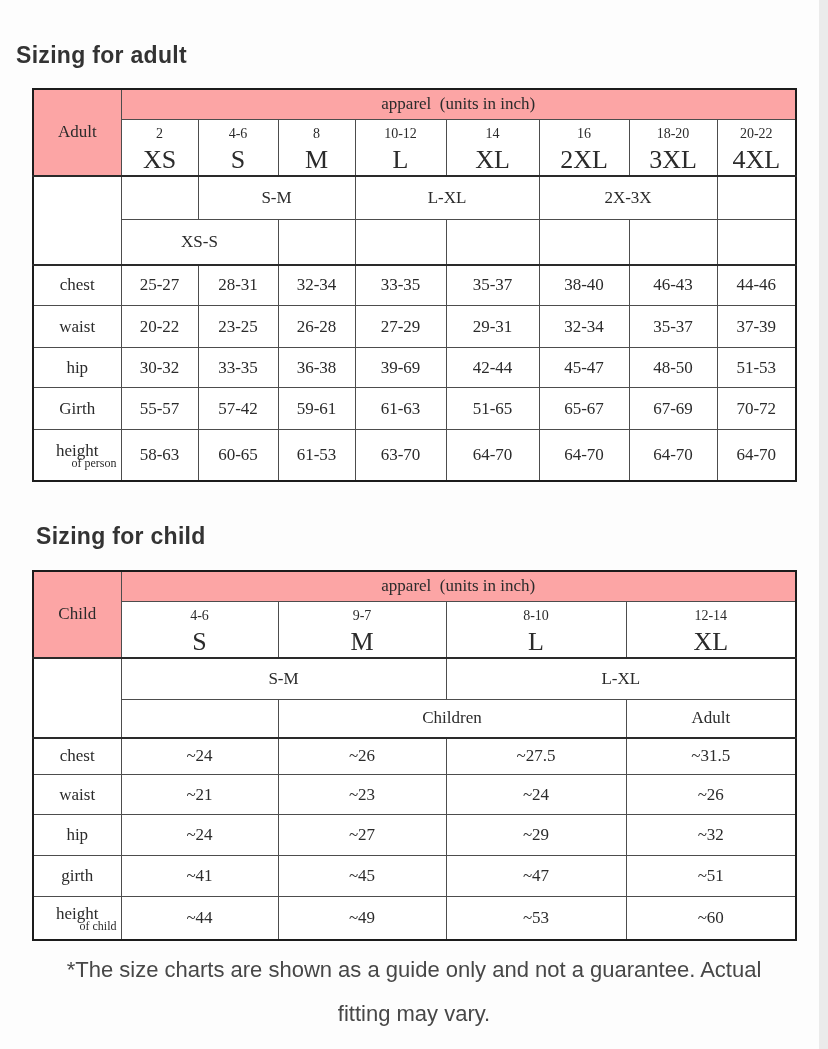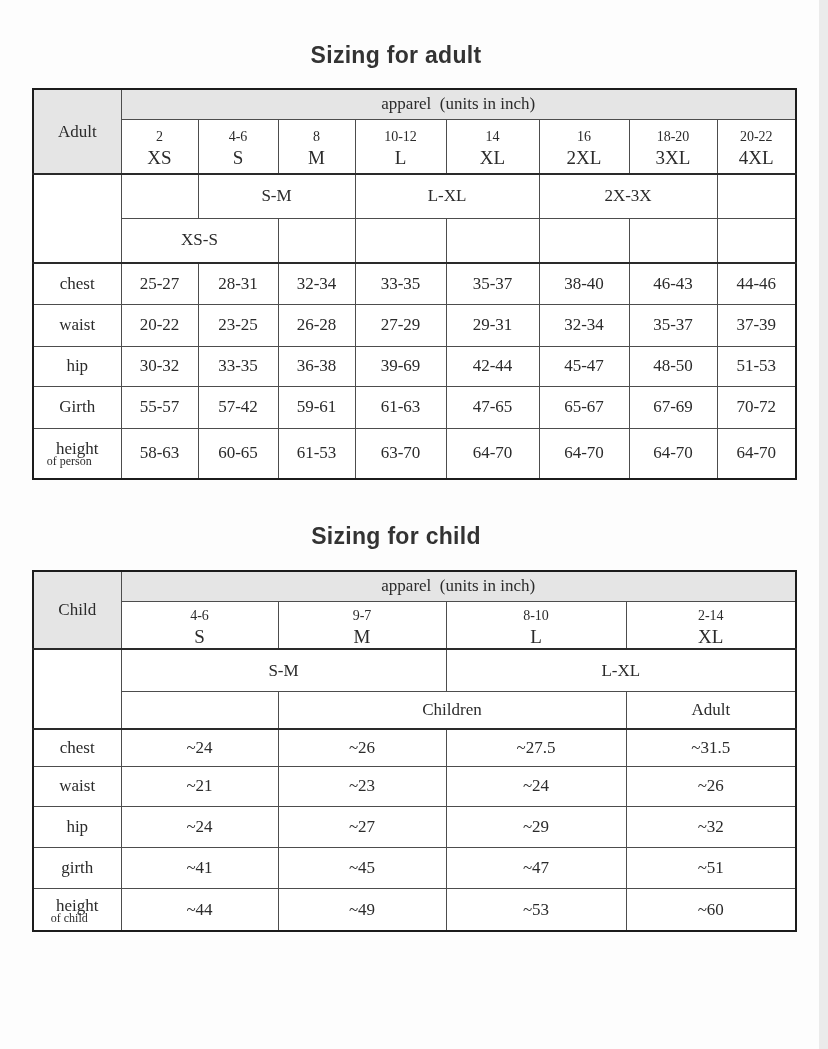--- a/index.html
+++ b/index.html
@@ -9,30 +9,30 @@
     font-family: "Liberation Serif", "DejaVu Serif", serif;
     position: relative;
     overflow: hidden;
   }
   .right-strip {
     position: absolute; top: 0; right: 0;
     width: 9px; height: 1049px;
     background: #ebebeb;
   }
   .section-title {
-    position: absolute; left: 4px; width: 784px;
-    text-align: center;
+    position: absolute; left: 16px; width: 784px;
+    text-align: left;
     font-family: "Liberation Sans", "DejaVu Sans", sans-serif;
     font-weight: bold;
     font-size: 23px;
     color: #333333;
     letter-spacing: 0.3px;
   }
   #adult-title { top: 42px; }
-  #child-title { top: 523px; }
+  #child-title { top: 523px; margin-left: 20px; }
 
   table.size-tbl {
     position: absolute; left: 32px;
     width: 763px;
     border-collapse: collapse;
     table-layout: fixed;
     background: #ffffff;
     border: 2px solid #1c1c1c;
   }
   #adult-table { top: 88px; }
@@ -41,41 +41,41 @@
   table.size-tbl td {
     border: 1px solid #4d4d4d;
     text-align: center;
     vertical-align: middle;
     padding: 0;
     font-size: 17px;
     color: #2b2b2b;
     overflow: hidden;
   }
   td.gray {
-    background: #e5e5e5;
+    background: #fca5a5;
     color: #ffffff;
   }
   td.corner { font-size: 27px; }
   td.apparel {
     text-align: left;
     padding-left: 28px;
     font-size: 20px;
     white-space: pre;
     border-left: 2px solid #f2f2f2;
   }
   td.size-cell .num { font-size: 14px; line-height: 1.5; padding-top: 3px; }
-  td.size-cell .abbr { font-size: 19px; line-height: 1.2; text-align: center; }
+  td.size-cell .abbr { font-size: 26px; line-height: 1.2; text-align: center; }
   td.group { font-size: 21px; margin-top: 16px; }
   td.cat { font-size: 18px; }
   td.row-label { font-size: 20px; }
   td.row-label .sub {
     display: block;
     font-size: 12px;
-    text-align: center;
-    padding-right: 16px;
+    text-align: right;
+    padding-right: 4px;
     margin-top: -4px;
     line-height: 1;
   }
   tr.sep td { border-top: 2px solid #2a2a2a; }
 
   .disclaimer {
     position: absolute; left: 0; top: 948px;
     width: 828px;
     text-align: center;
     font-family: "Liberation Sans", "DejaVu Sans", sans-serif;
@@ -191,21 +191,21 @@
     <td>45-47</td>
     <td>48-50</td>
     <td>51-53</td>
   </tr>
   <tr style="height:42px">
     <td class="row-label">Girth</td>
     <td>55-57</td>
     <td>57-42</td>
     <td>59-61</td>
     <td>61-63</td>
-    <td>47-65</td>
+    <td>51-65</td>
     <td>65-67</td>
     <td>67-69</td>
     <td>70-72</td>
   </tr>
   <tr style="height:51px">
     <td class="row-label"><span>height</span><span class="sub">of person</span></td>
     <td>58-63</td>
     <td>60-65</td>
     <td>61-53</td>
     <td>63-70</td>
@@ -239,21 +239,21 @@
         </td>
     <td class="size-cell">
           <div class="num">9-7</div>
           <div class="abbr">M</div>
         </td>
     <td class="size-cell">
           <div class="num">8-10</div>
           <div class="abbr">L</div>
         </td>
     <td class="size-cell">
-          <div class="num">2-14</div>
+          <div class="num">12-14</div>
           <div class="abbr">XL</div>
         </td>
   </tr>
   <tr style="height:42px" class="sep">
     <td rowspan="2"></td>
     <td class="group" colspan="2">S-M</td>
     <td class="group" colspan="2">L-XL</td>
   </tr>
   <tr style="height:38px">
     <td></td>
@@ -292,13 +292,15 @@
     <td class="row-label"><span>height</span><span class="sub">of child</span></td>
     <td>~44</td>
     <td>~49</td>
     <td>~53</td>
     <td>~60</td>
   </tr>
 </tbody>
   </table>
 
 <div class="disclaimer">
+  <div>*The size charts are shown as a guide only and not a guarantee. Actual</div>
+  <div>fitting may vary.</div>
 </div>
 
 </body></html>

